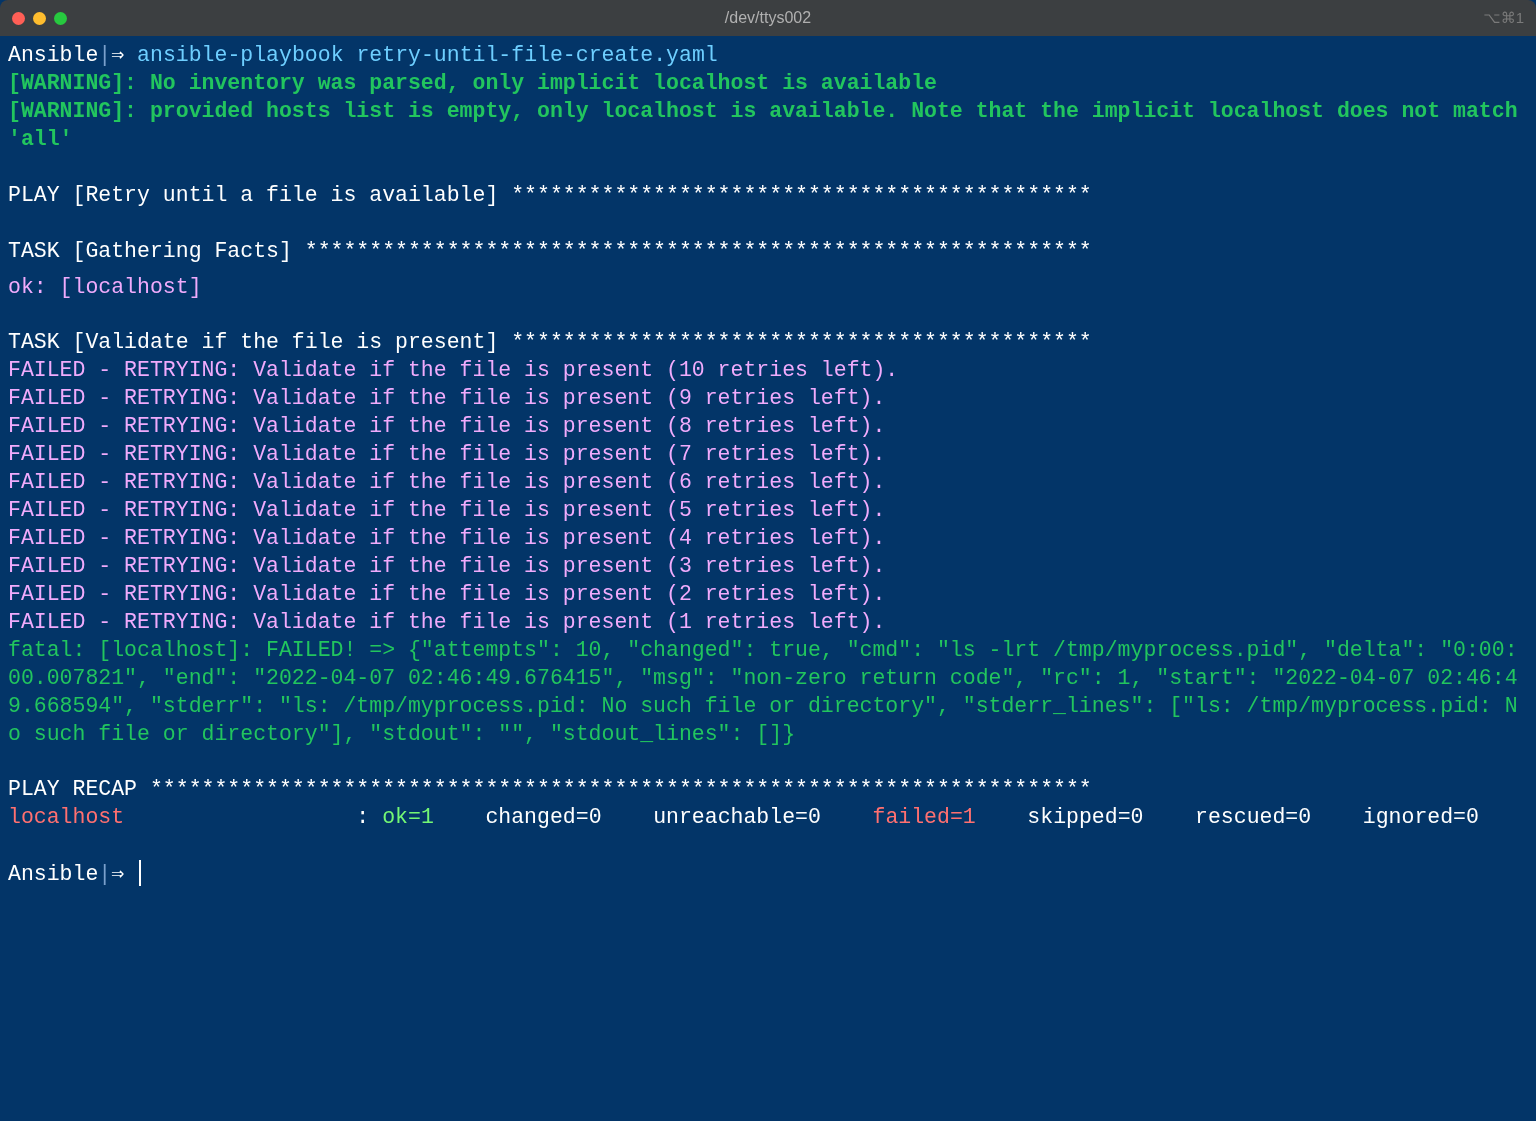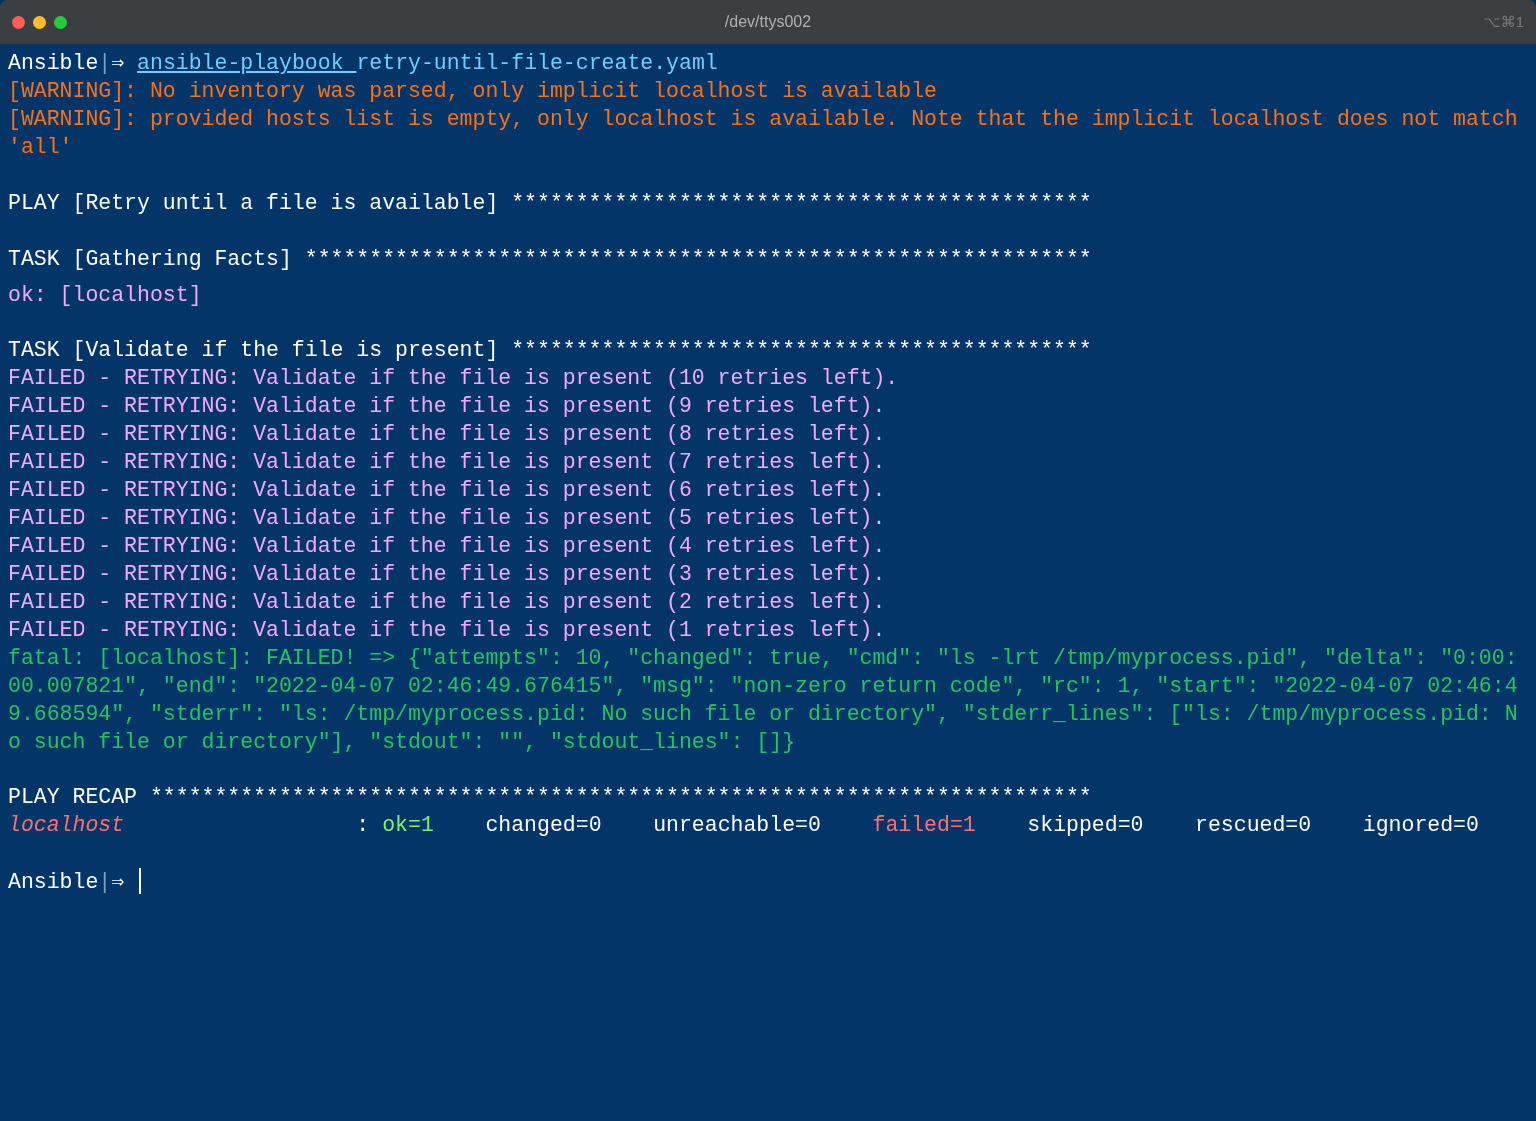--- a/index.html
+++ b/index.html
@@ -11,21 +11,21 @@
     background: #033568;
     font-family: Menlo, Monaco, "Courier New", monospace;
     font-size: 21.5px;
     line-height: 1.3;
     width: 1536px;
     height: 1121px;
     overflow: hidden;
     letter-spacing: 0px;
   }
   .titlebar {
-    height: 44px;
+    height: 36px;
     background: #3c3f41;
     display: flex;
     align-items: center;
     padding: 4px 12px;
     position: relative;
     border-radius: 8px 8px 0 0;
   }
   .traffic-lights {
     display: flex;
     gap: 8px;
@@ -54,28 +54,28 @@
   }
   .terminal {
     padding: 6px 8px 8px 8px;
     color: #ffffff;
     white-space: pre-wrap;
     word-break: break-all;
   }
   .prompt-project { color: #ffffff; }
   .prompt-pipe { color: #7aa0cc; }
   .prompt-arrow { color: #ffffff; }
-  .cmd { color: #6ecfff; text-decoration: underline; }
+  .cmd { color: #6ecfff; }
   .cmd-arg { color: #6ecfff; }
-  .warning { color: #f97316; }
+  .warning { color: #22c55e; font-weight: bold; }
   .play-header { color: #ffffff; }
   .ok-line { color: #f0abfc; margin-top: 8px; }
   .retry-line { color: #f0abfc; }
   .fatal-line { color: #22c55e; }
-  .recap-host { color: #ff7070; font-style: italic; }
+  .recap-host { color: #ff7070; }
   .recap-ok { color: #74f774; }
   .recap-failed { color: #ff7070; }
   .recap-other { color: #ffffff; }
   .cursor {
     display: inline-block;
     width: 2px;
     height: 26px;
     background: #ffffff;
     vertical-align: text-bottom;
     margin-left: 2px;

